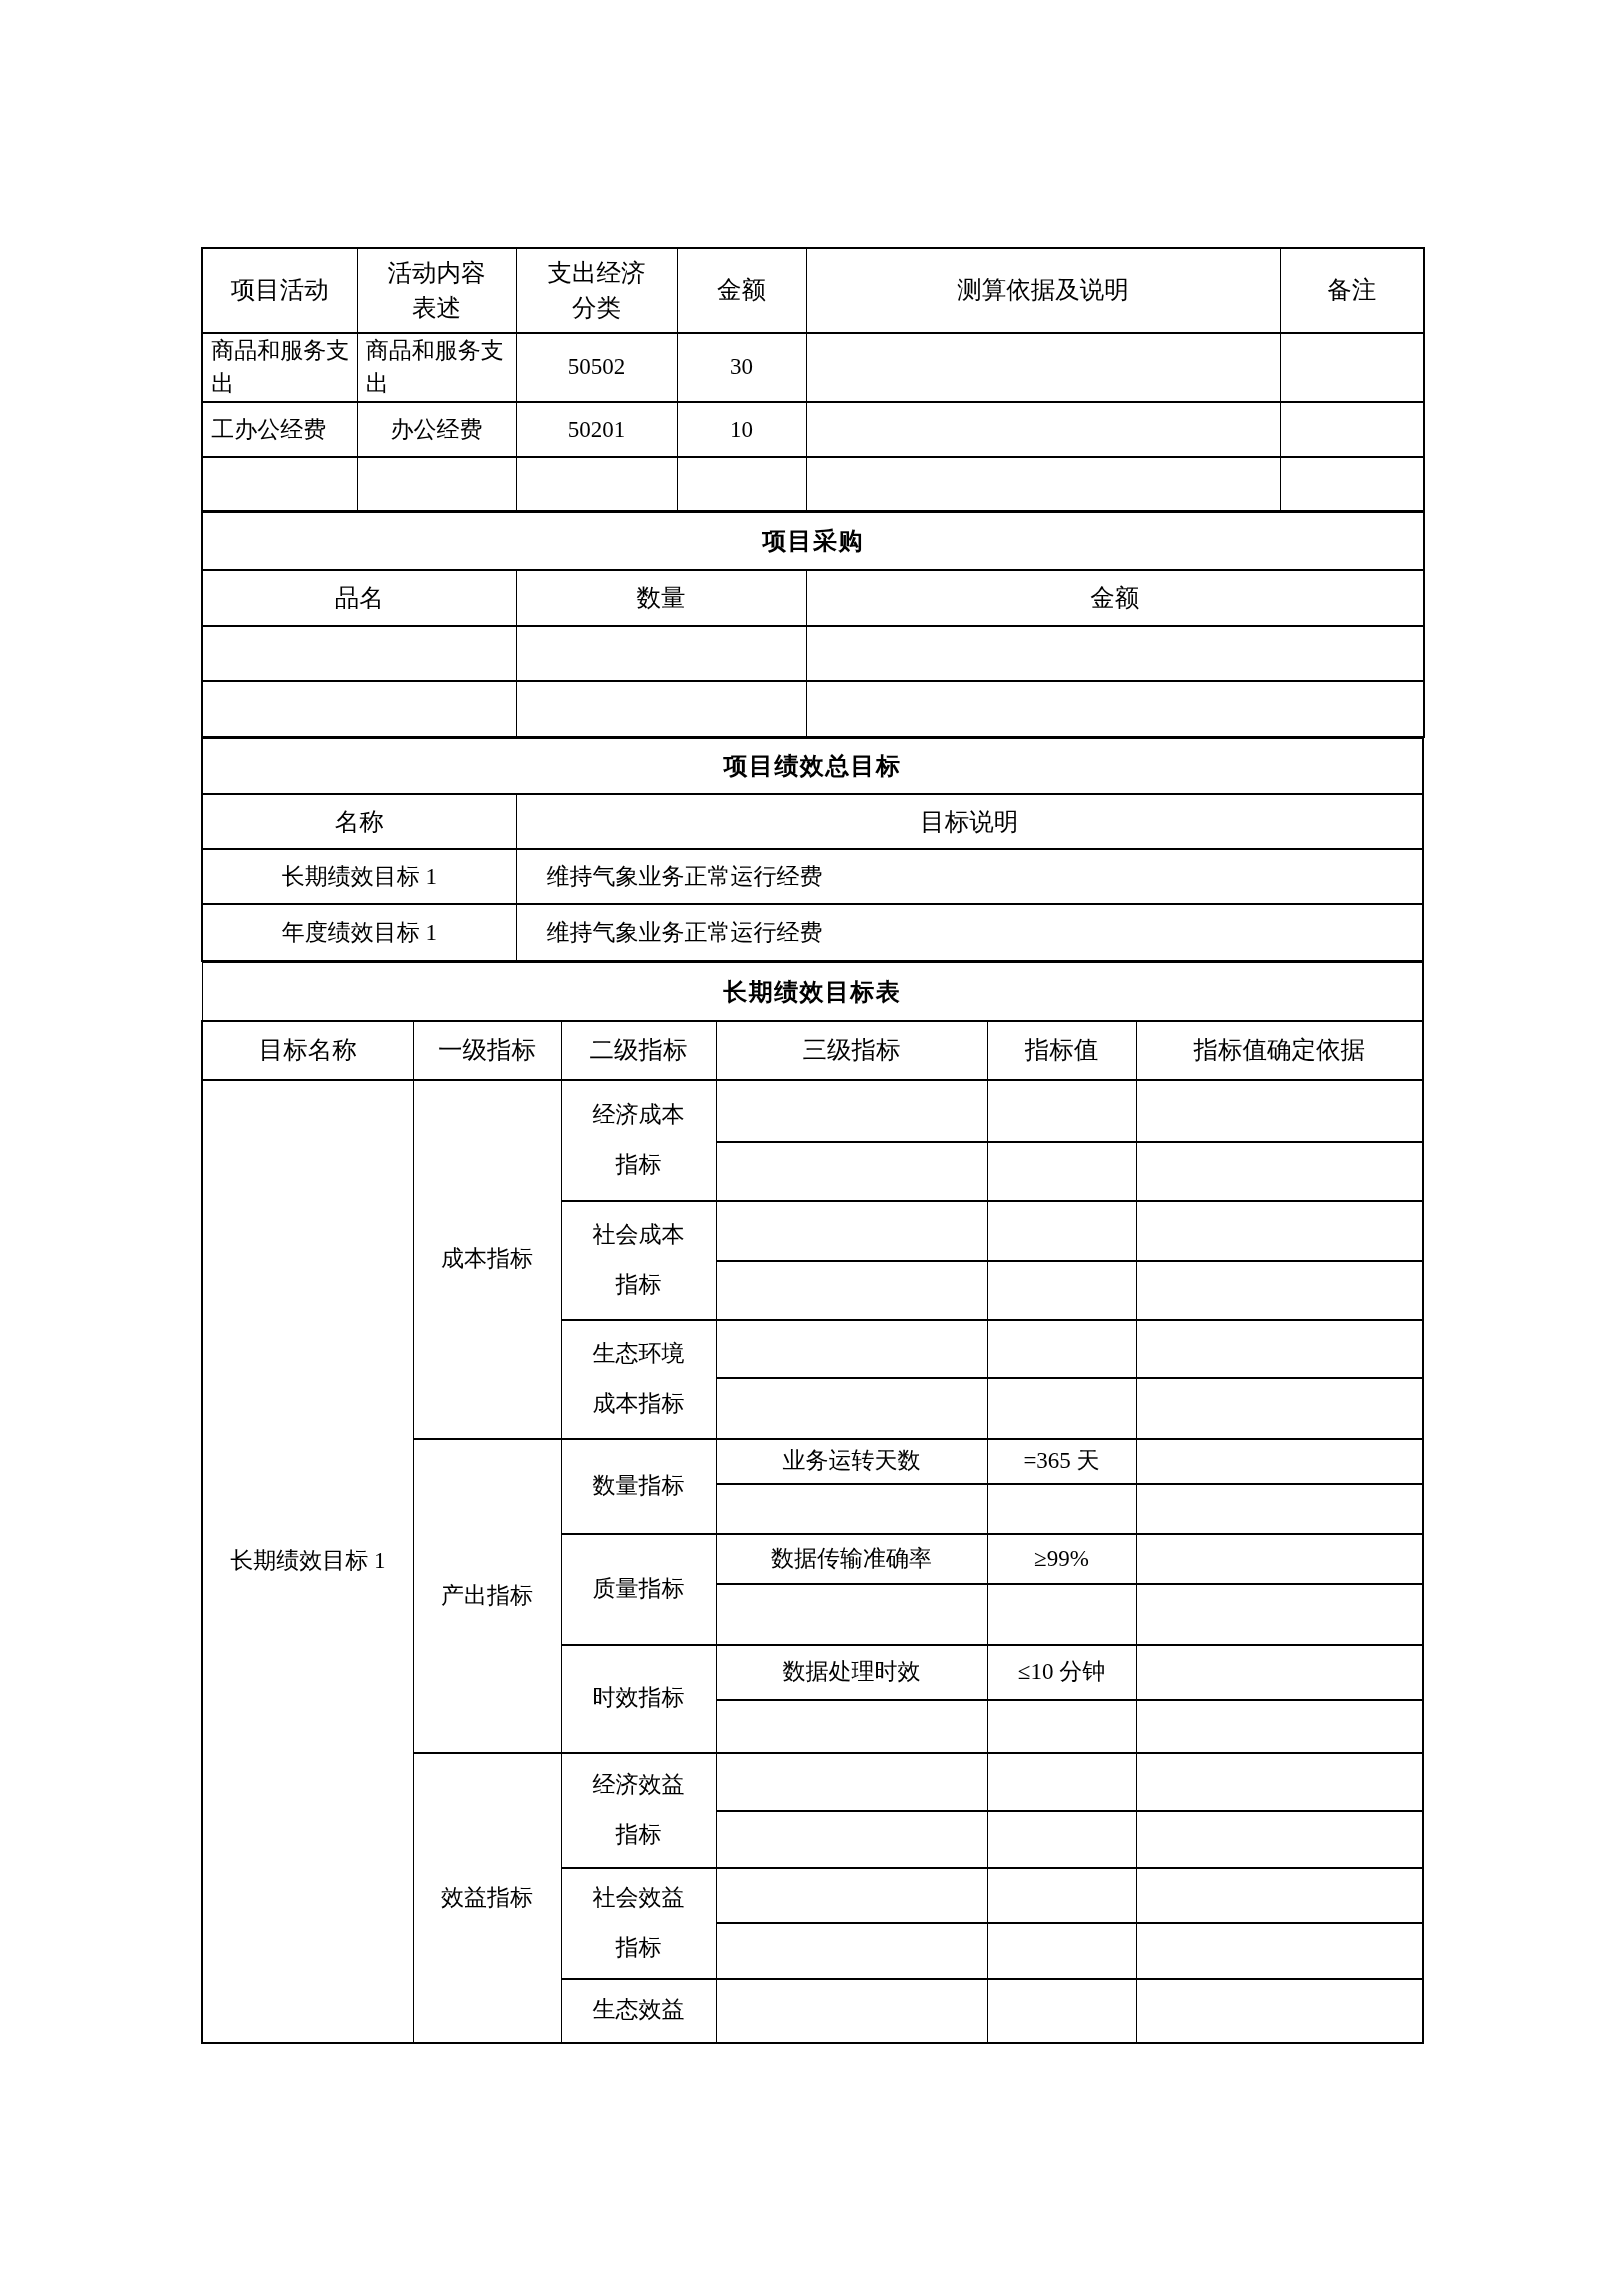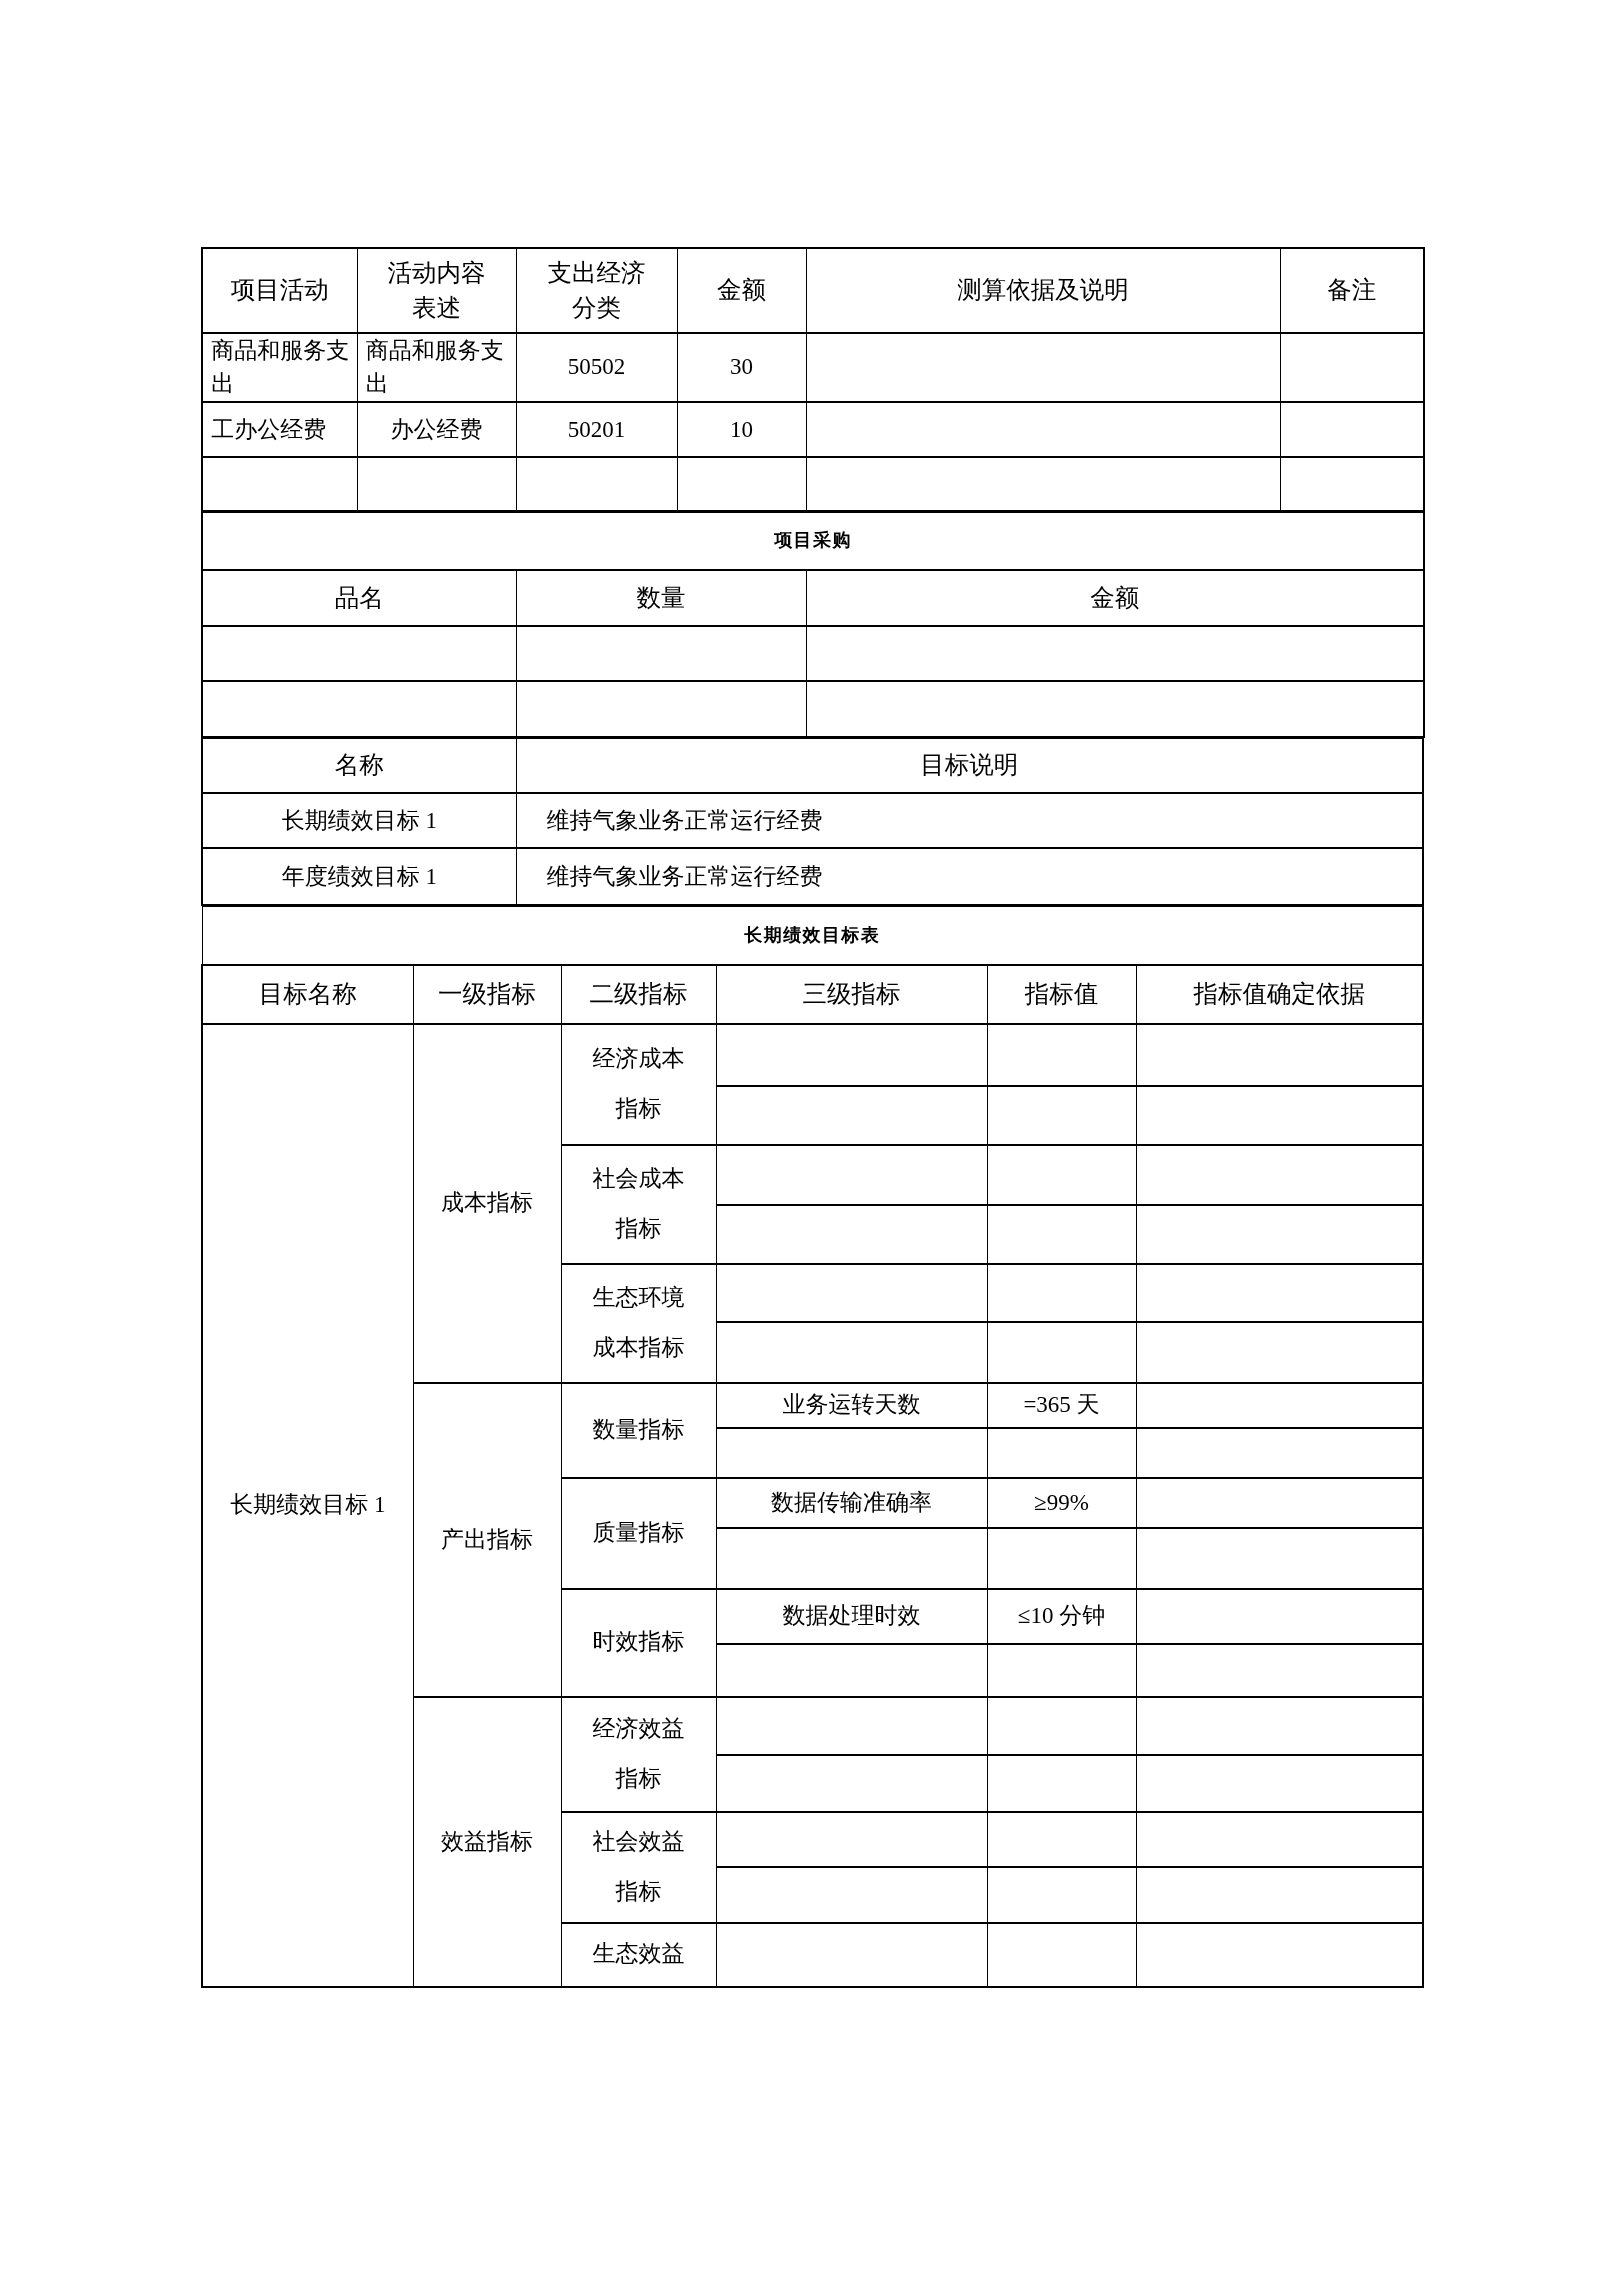--- a/index.html
+++ b/index.html
@@ -22,21 +22,21 @@
   .tblB tr:first-child td,.tblC tr:first-child td,.tblD tr:first-child td{border-top-width:0.7px;}
   .tblD tr:last-child td{border-bottom-width:2.7px;}
   .le{border-left-width:2.7px !important;text-align:center;}
   .be{border-bottom-width:2.7px !important;}
   
   tr.t4 td{border-top-width:2.7px;}
   tr.t2 td{border-top-width:1.4px;}
   
   .hdr{font-size:24.5px;}
   .title{
-    font-family:"Liberation Sans",sans-serif;font-weight:bold;font-size:18px;
+    font-family:"Liberation Sans",sans-serif;font-weight:bold;font-size:24px;
     letter-spacing:1.4px;
     border-radius:17px;
   }
   .tl{text-align:left;padding-left:8.2px;}
   .tl2{text-align:left;padding-left:30px;}
   .w4{display:inline-block;max-width:4.3em;line-height:1.4;}
   .lh2{line-height:2.2;}
 </style>
 </head>
 <body>
@@ -116,20 +116,23 @@
       </tr>
     </tbody>
       </table>
 
     <table class="tblC">
       <colgroup>
         <col style="width:314px">
           <col style="width:907px">
       </colgroup>
       <tbody>
+          <tr style="height:56px">
+        <td colspan="2" class="title">项目绩效总目标</td>
+      </tr>
       <tr style="height:55px">
         <td class="hdr">名称</td>
         <td class="hdr">目标说明</td>
       </tr>
       <tr style="height:55px">
         <td>长期绩效目标 1</td>
         <td class="tl2">维持气象业务正常运行经费</td>
       </tr>
       <tr style="height:57px">
         <td>年度绩效目标 1</td>

